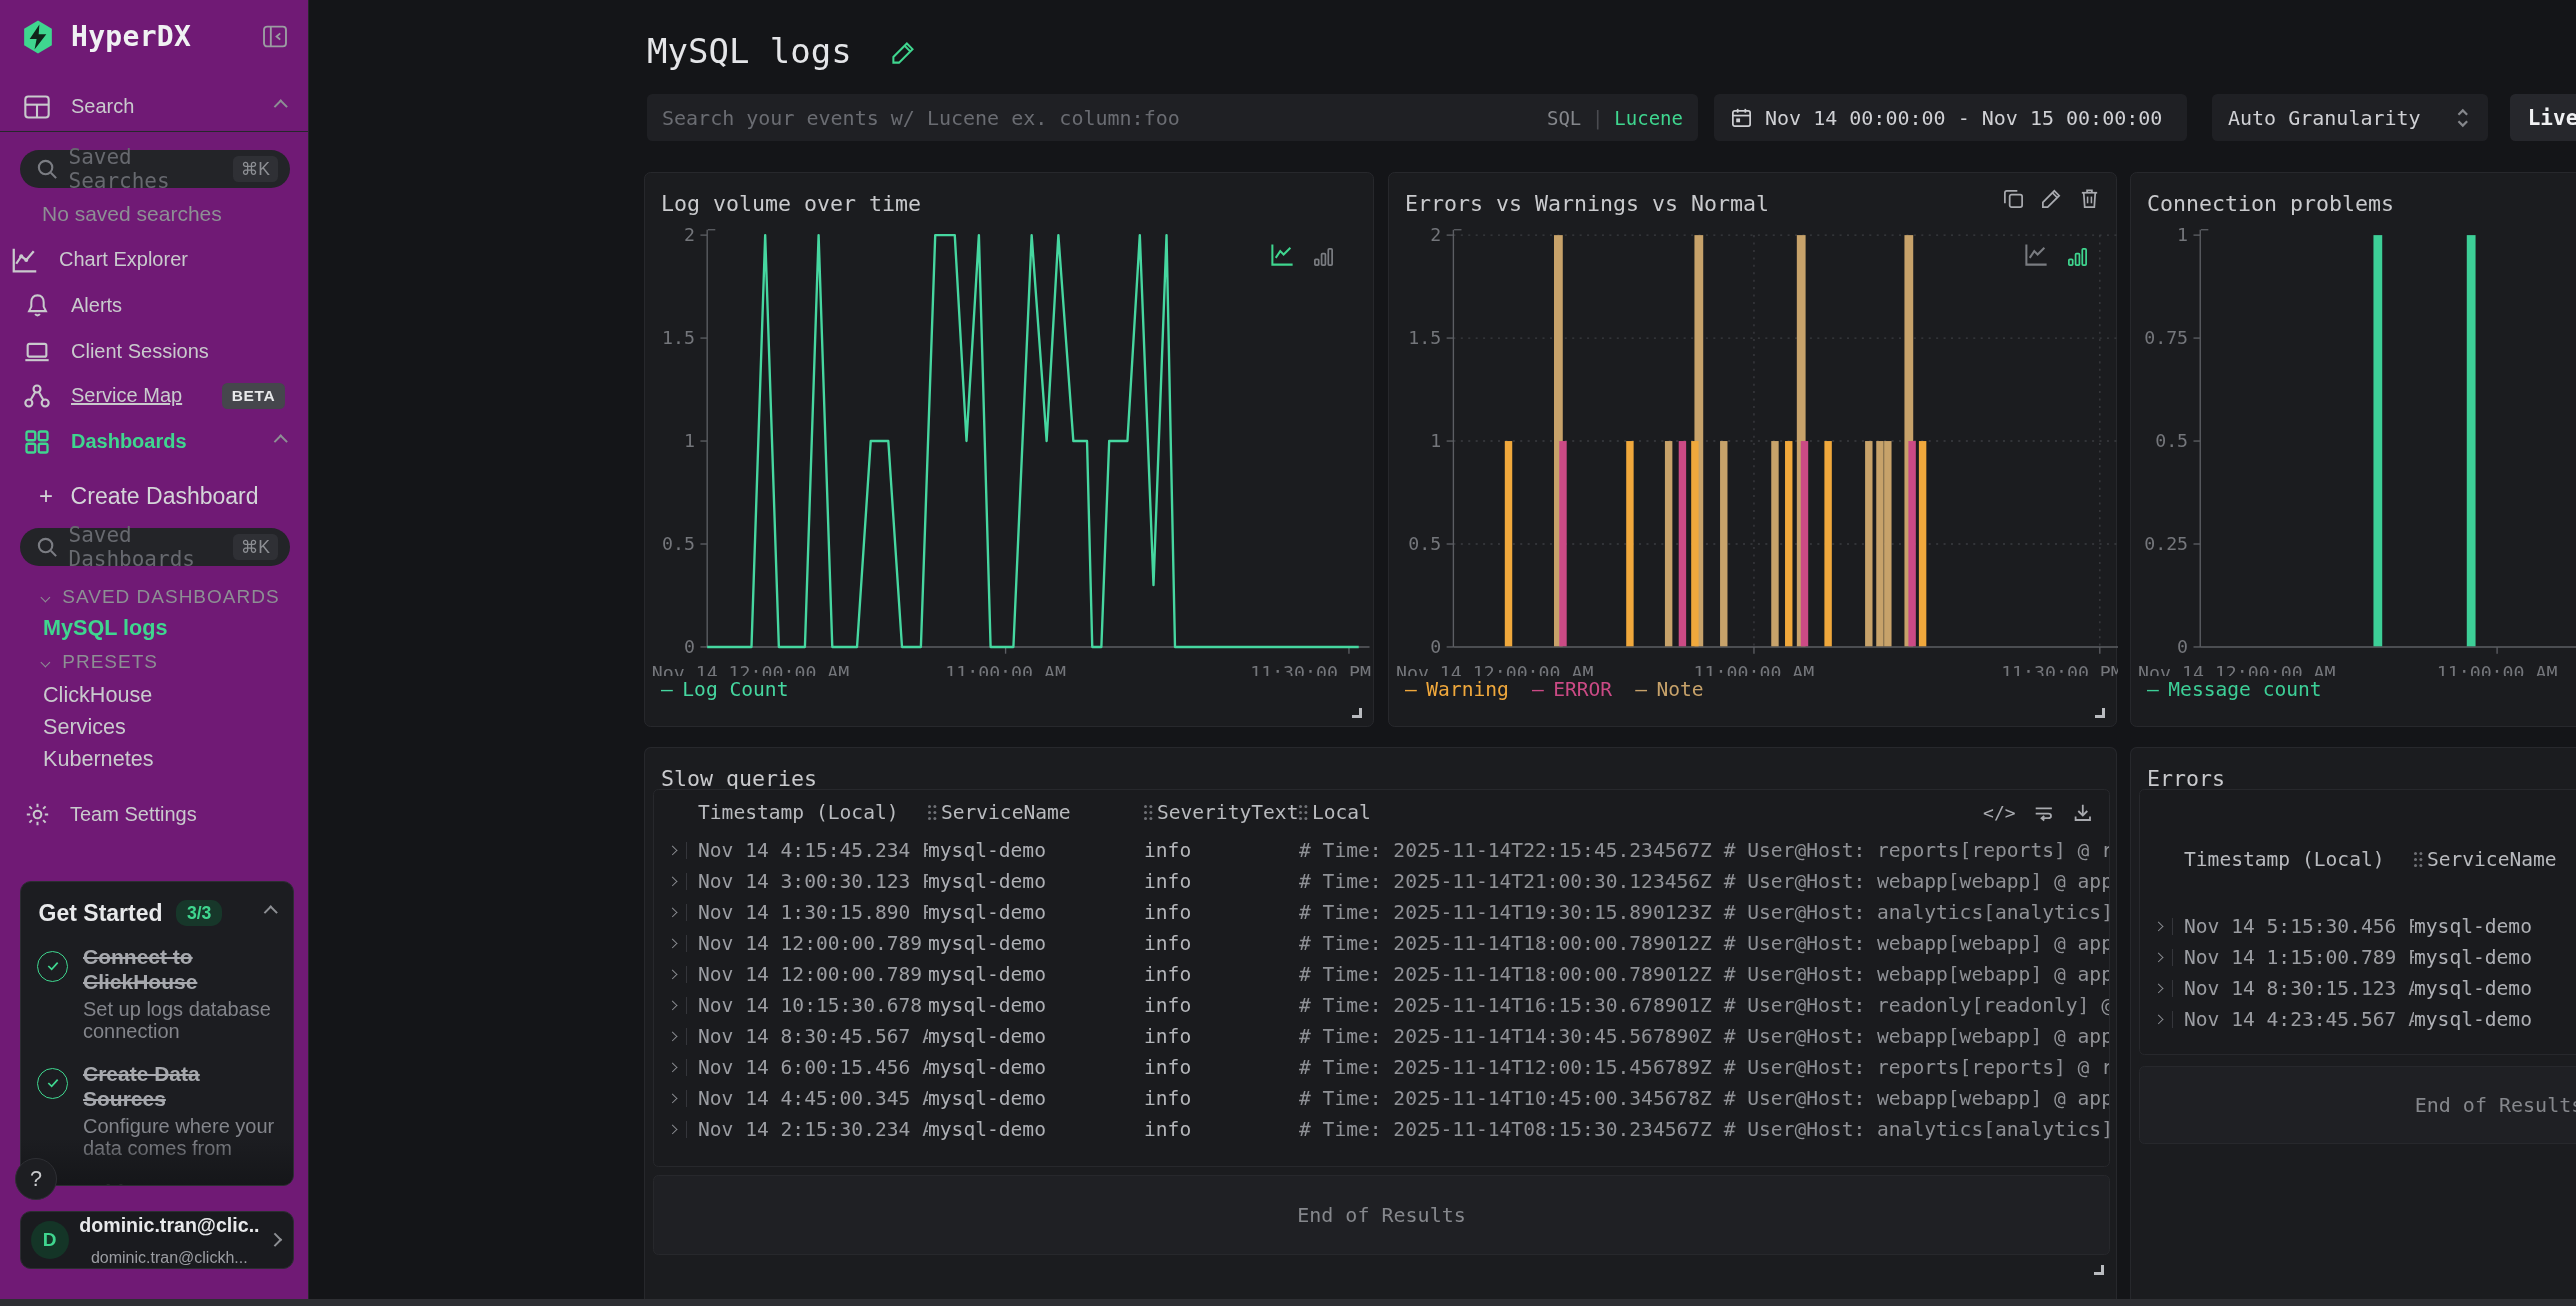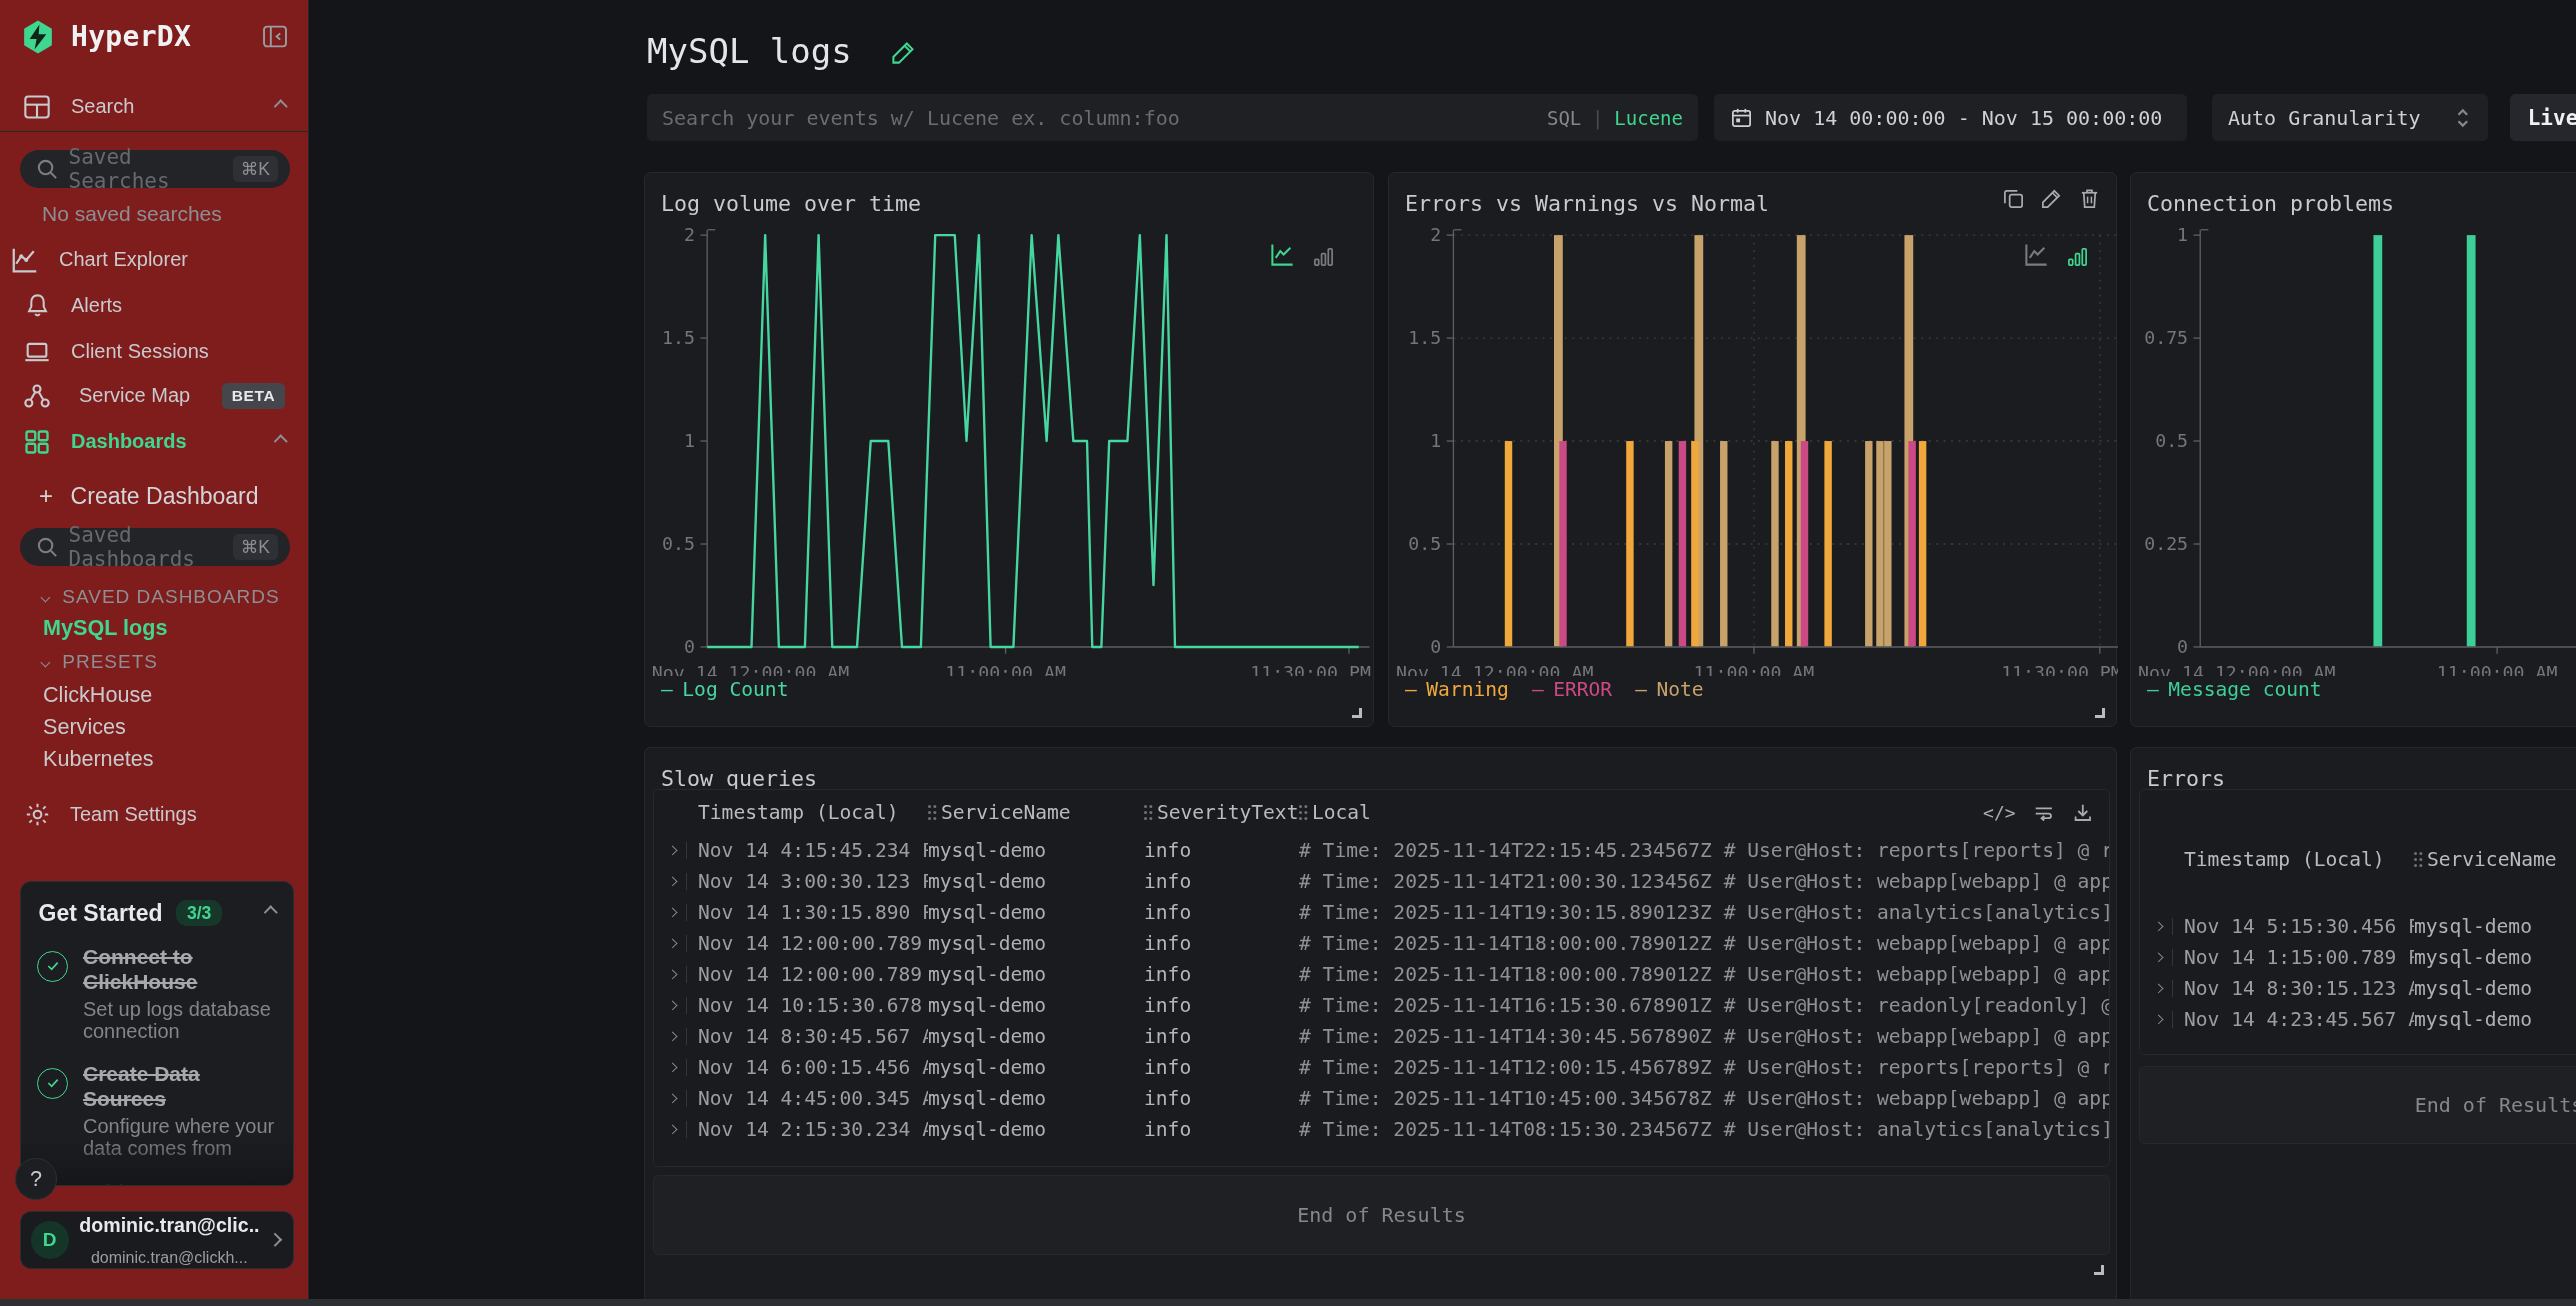--- a/index.html
+++ b/index.html
@@ -2,21 +2,21 @@
 <html style="font-size:10.8px"><head>
 <meta charset="utf-8">
 <style>
   * { margin:0; padding:0; box-sizing:border-box; }
   html,body { width:2576px; height:1307px; background:#141518; overflow:hidden;
     font-family:"Liberation Sans", sans-serif; color:#c9cacd; }
   .mono { font-family:"DejaVu Sans Mono", monospace; }
 
   
   #sidebar { position:absolute; left:0; top:0; width:309px; height:1307px;
-    background:#7f1d1d; border-right:0.7px solid #26272b; }
+    background:#701a75; border-right:0.7px solid #26272b; }
   .sb-row { position:absolute; left:0; right:0; display:flex; align-items:center; }
   .brand-name { font-size:28px; font-weight:bold; color:#f0f1f3; letter-spacing:0.3px;
     font-family:"DejaVu Sans Mono", monospace; }
   .nav-label { font-size:20px; color:#c9cacd; }
   .sb-divider { position:absolute; left:0; right:0; height:0.7px; background:#26272b; }
   .pill { position:absolute; left:20px; width:270px; height:38px; background:#232428;
     border-radius:19px; display:flex; align-items:center; padding:0 12px 0 16px; }
   .pill .ph { font-size:21px; color:#67696f; font-family:"DejaVu Sans Mono", monospace; flex:1; margin-left:9.5px; }
   .kbd { background:#2f3035; color:#8d8f94; border-radius:5.4px; font-size:17.6px; padding:2.7px 8px; }
   .muted { color:#8d8f94; }
@@ -180,21 +180,21 @@
   </div>
 
   <div class="sb-row" style="top:374px; height:43px; padding:0 23px;">
     <svg width="28" height="28" viewBox="0 0 24 24">
       <circle cx="12" cy="6" r="3" fill="none" stroke="#c9cacd" stroke-width="1.8"></circle>
       <circle cx="5" cy="18" r="3" fill="none" stroke="#c9cacd" stroke-width="1.8"></circle>
       <circle cx="19" cy="18" r="3" fill="none" stroke="#c9cacd" stroke-width="1.8"></circle>
       <line x1="10.5" y1="8.5" x2="6.5" y2="15.5" stroke="#c9cacd" stroke-width="1.8"></line>
       <line x1="13.5" y1="8.5" x2="17.5" y2="15.5" stroke="#c9cacd" stroke-width="1.8"></line>
     </svg>
-    <span class="nav-label" style="margin-left:28px;">Service Map</span>
+    <span class="nav-label" style="margin-left:20px;text-decoration:underline;">Service Map</span>
     <span style="flex:1"></span>
     <span class="beta">BETA</span>
   </div>
 
   <div class="sb-row" style="top:420px; height:43px; padding:0 23px;">
     <svg width="28" height="28" viewBox="0 0 24 24">
       <rect x="3" y="3" width="7.5" height="7.5" rx="1.5" fill="none" stroke="#3fd68f" stroke-width="2"></rect>
       <rect x="13.5" y="3" width="7.5" height="7.5" rx="1.5" fill="none" stroke="#3fd68f" stroke-width="2"></rect>
       <rect x="3" y="13.5" width="7.5" height="7.5" rx="1.5" fill="none" stroke="#3fd68f" stroke-width="2"></rect>
       <rect x="13.5" y="13.5" width="7.5" height="7.5" rx="1.5" fill="none" stroke="#3fd68f" stroke-width="2"></rect>

